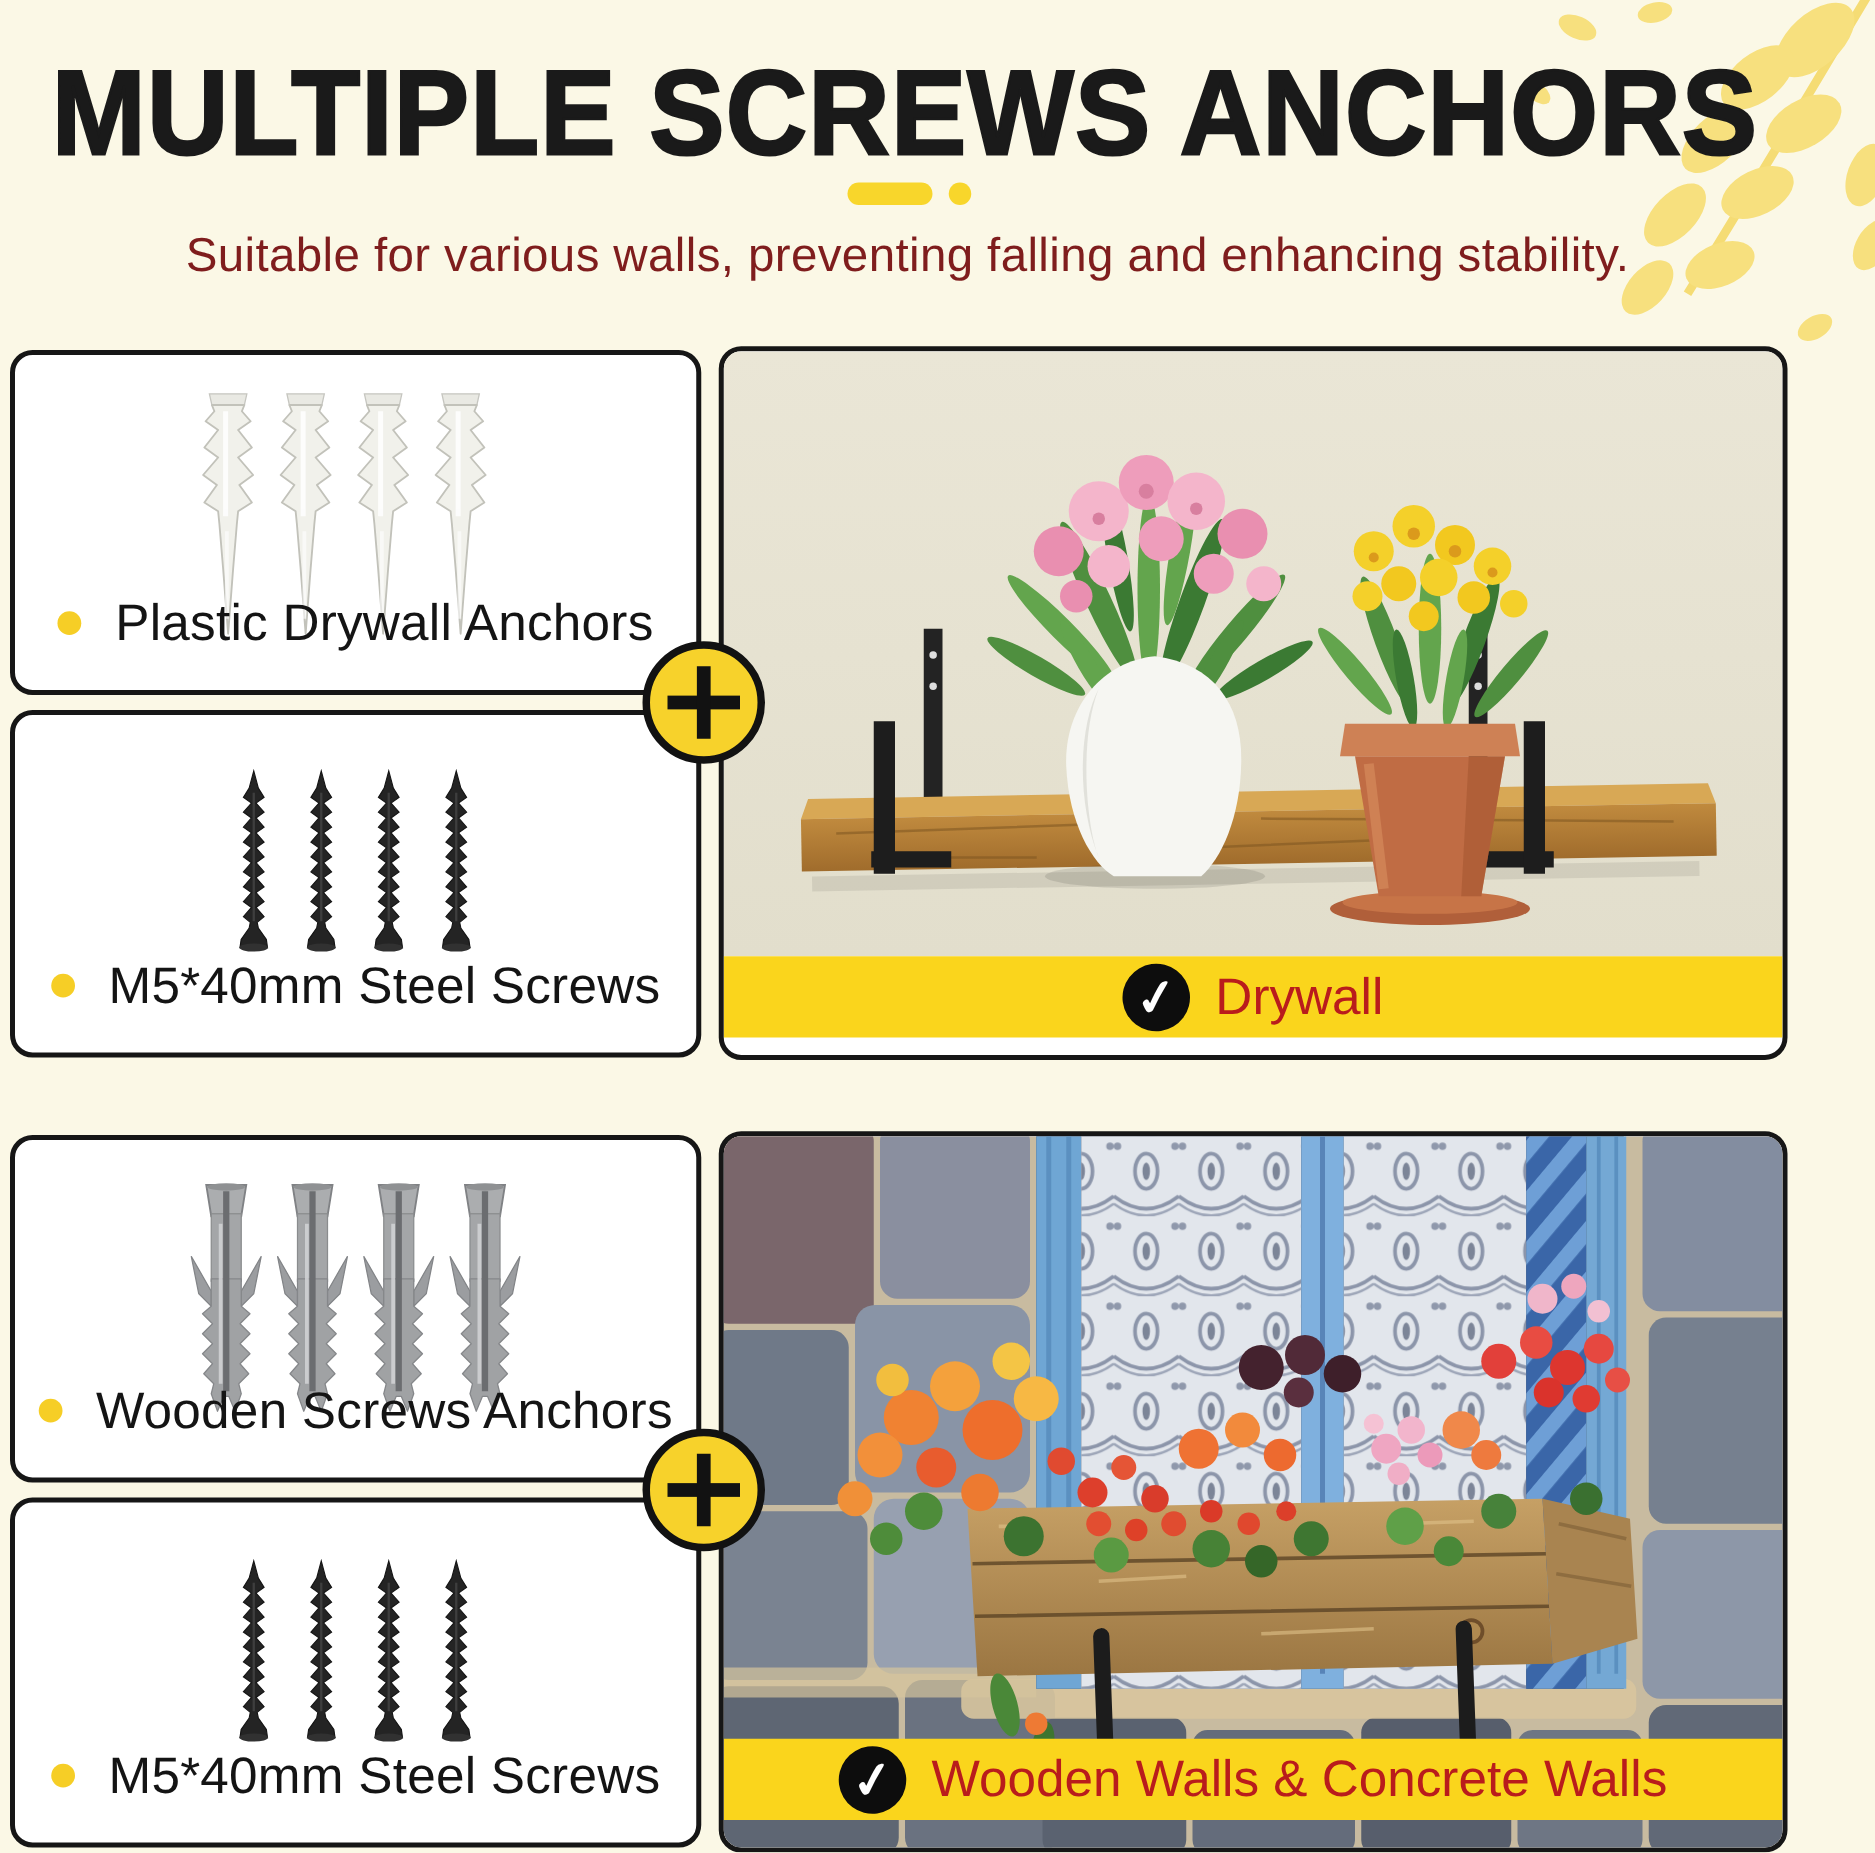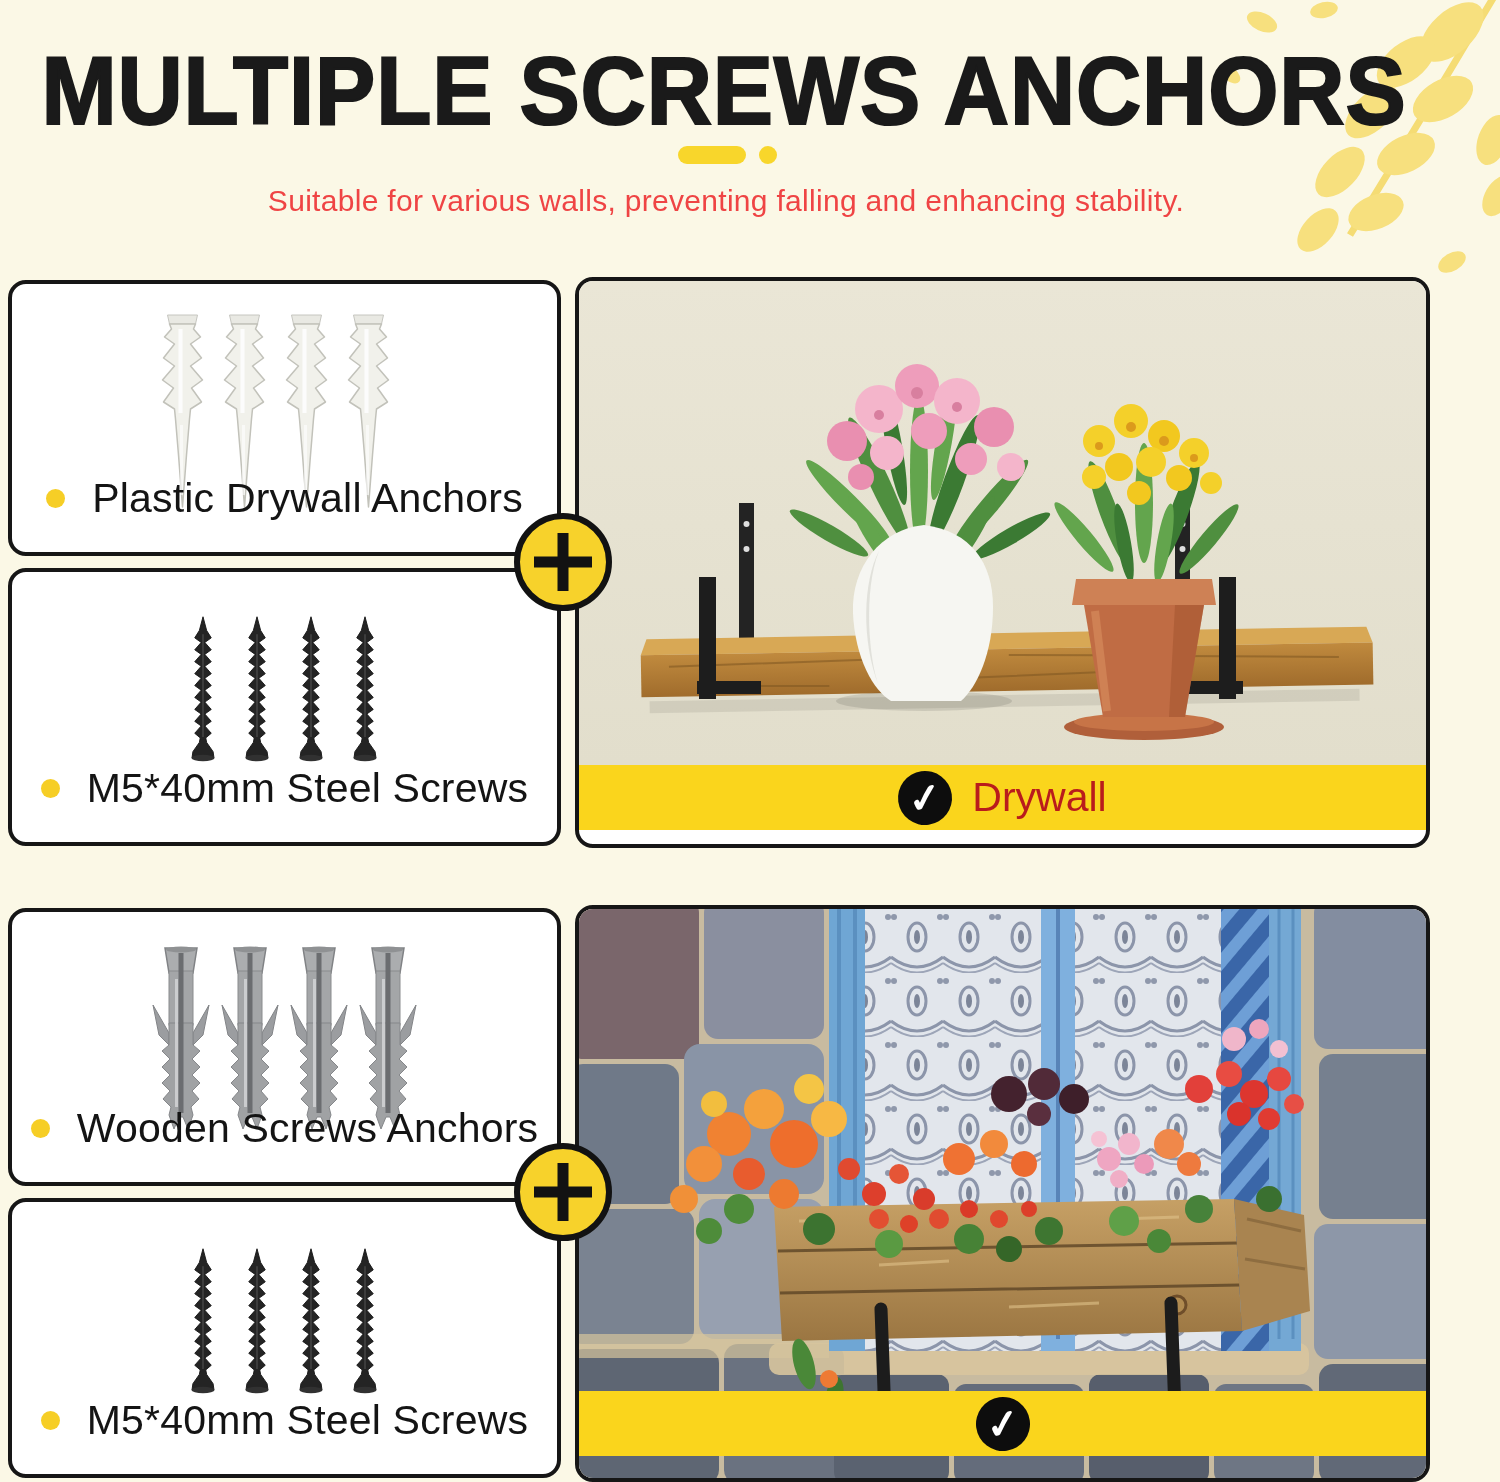--- a/index.html
+++ b/index.html
@@ -8,21 +8,21 @@
 
   
   .page-title{position:absolute;top:36px;left:0;width:1380px;text-align:center;
     font-size:96px;font-weight:bold;color:#1A1A1A;letter-spacing:1px;
     -webkit-text-stroke:2.2px #1A1A1A;transform:scaleX(.94);transform-origin:50% 50%;
     white-space:nowrap;}
   .title-divider{position:absolute;top:146px;left:678px;display:flex;align-items:center;gap:13px;}
   .divider-pill{width:68px;height:18px;border-radius:9px;background:#F8D62B;}
   .divider-dot{width:18px;height:18px;border-radius:50%;background:#F8D62B;}
   .subtitle{position:absolute;top:184px;left:0;width:1452px;text-align:center;
-    font-size:30px;color:#ef4444;letter-spacing:.3px;}
+    font-size:38px;color:#7f1d1d;letter-spacing:.3px;}
   .leaves{position:absolute;top:0;right:0;z-index:0;}
 
   
   .hw-box{position:absolute;left:8px;width:553px;background:#FFFFFF;
     border:4px solid #161616;border-radius:18px;box-sizing:border-box;z-index:2;}
   #box-anchor-top{top:280px;height:276px;}
   #box-screw-top{top:568px;height:278px;}
   #box-anchor-bottom{top:908px;height:278px;}
   #box-screw-bottom{top:1198px;height:280px;}
   .hw-art{position:absolute;left:50%;transform:translateX(-50%);}
@@ -430,16 +430,17 @@
         <ellipse cx="225" cy="455" rx="10" ry="26" fill="#4A8838" transform="rotate(-15 225 455)"></ellipse>
         <ellipse cx="255" cy="490" rx="9" ry="22" fill="#3E7530" transform="rotate(10 255 490)"></ellipse>
         <ellipse cx="240" cy="520" rx="8" ry="18" fill="#356628" transform="rotate(-5 240 520)"></ellipse>
         <circle cx="250" cy="470" r="9" fill="#EE7A34"></circle>
           <circle cx="230" cy="500" r="8" fill="#F08B3C"></circle>
         <circle cx="265" cy="530" r="7" fill="#E86C2E"></circle>
       </g>
     </svg>
     <div class="wall-bar">
       <span class="check-circle">✓</span>
+      <span class="wall-label">Wooden Walls &amp; Concrete Walls</span>
     </div>
   </div>
 
 </div>
 
 </body></html>

